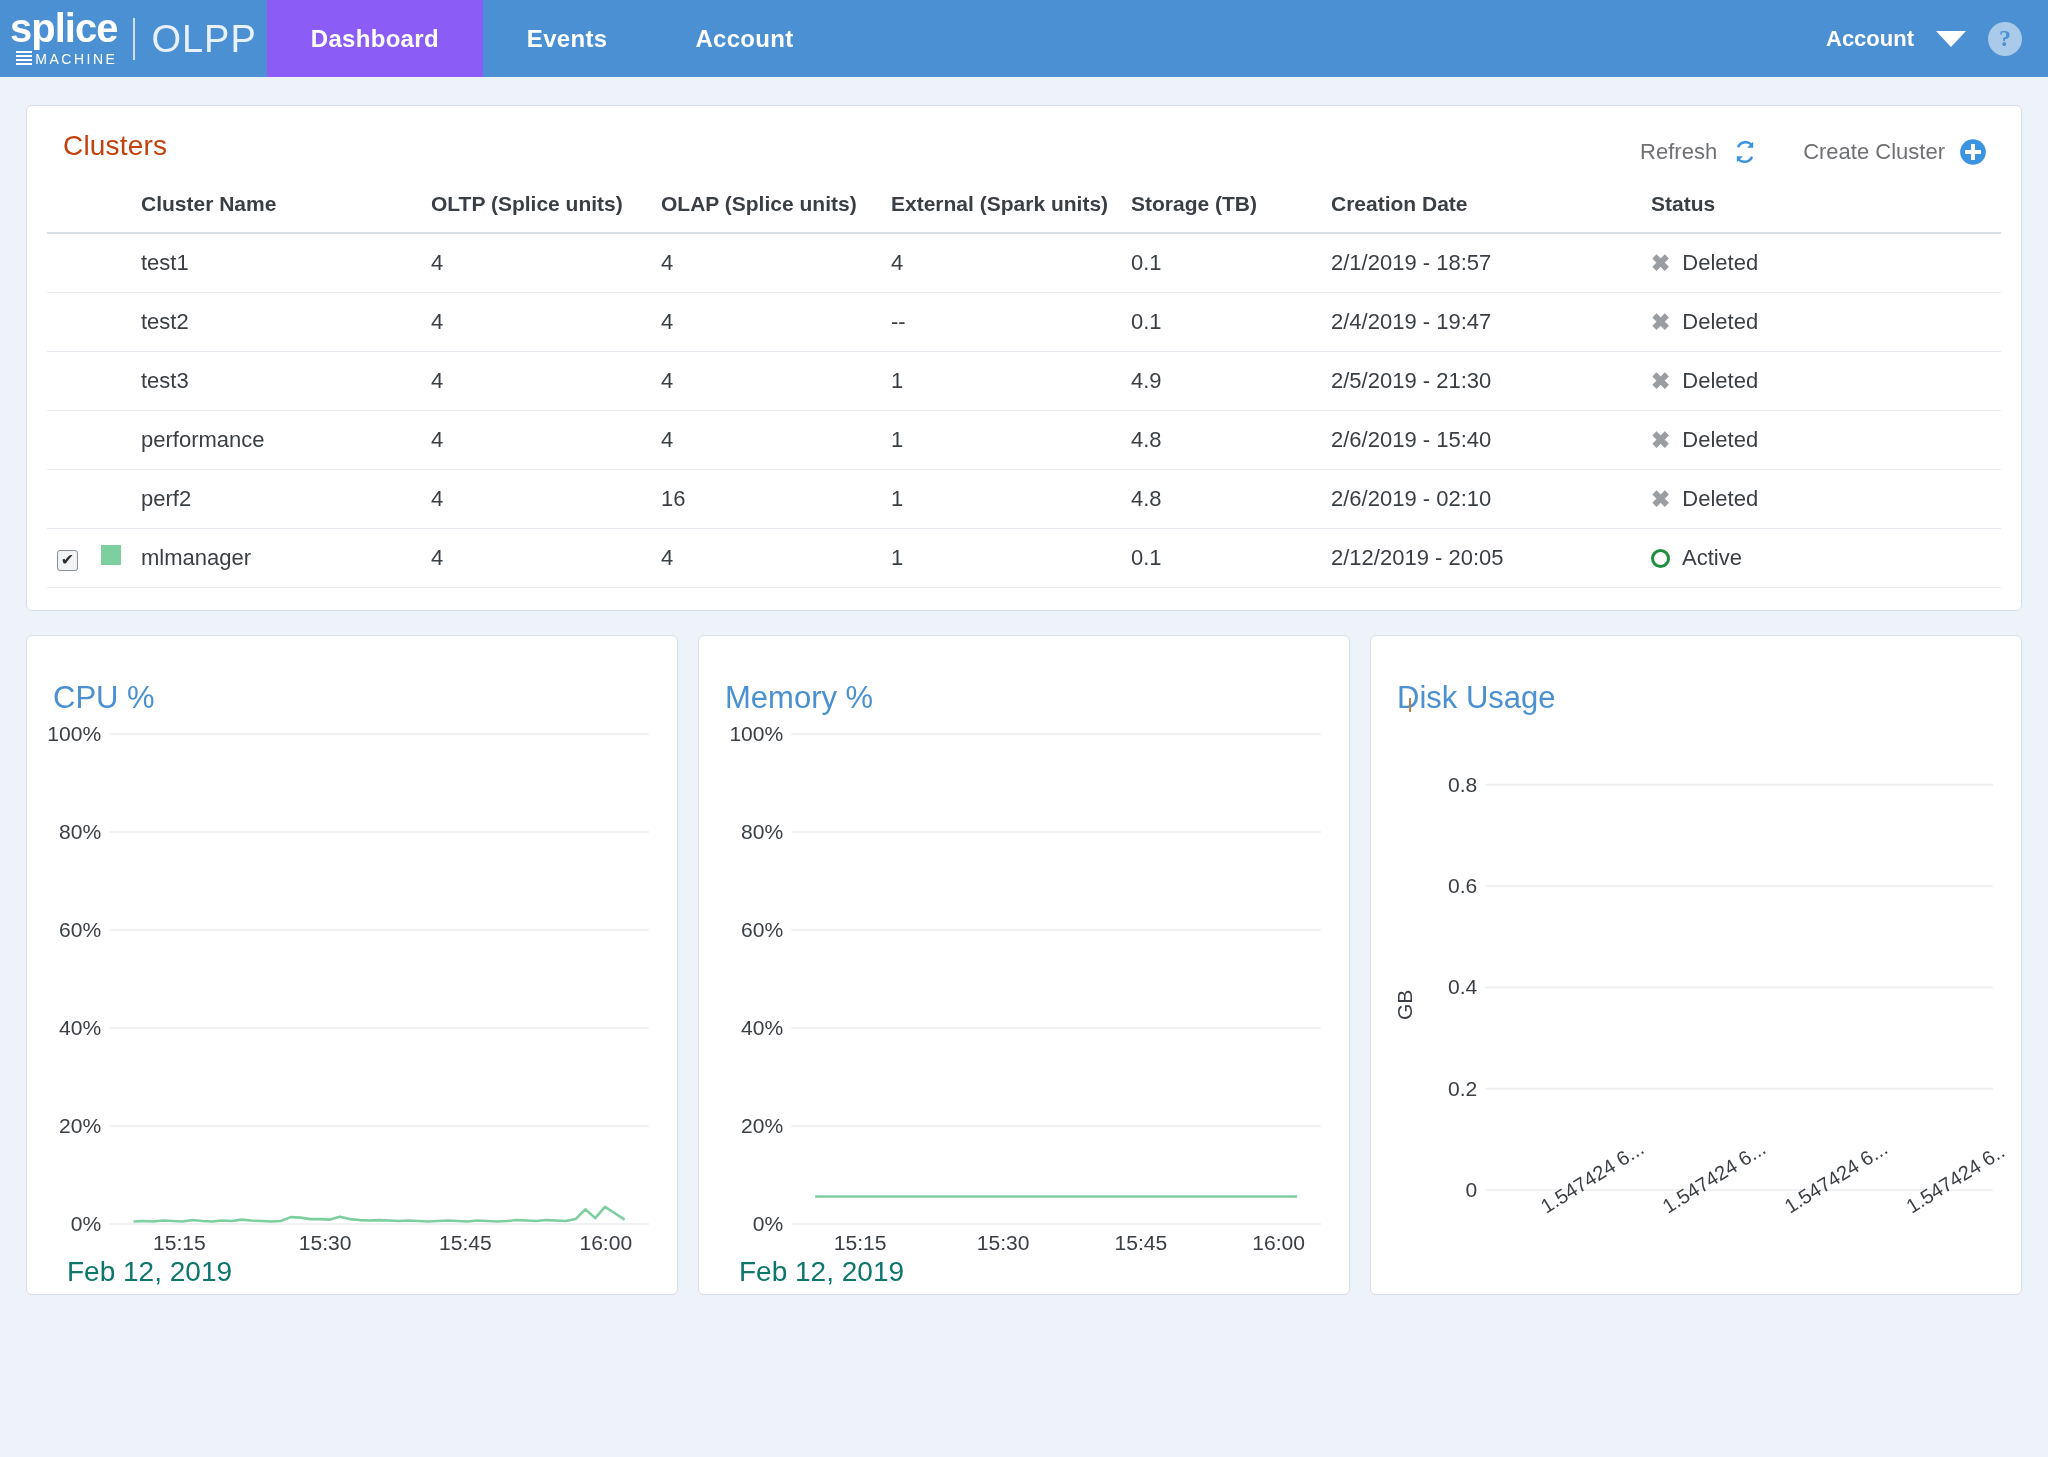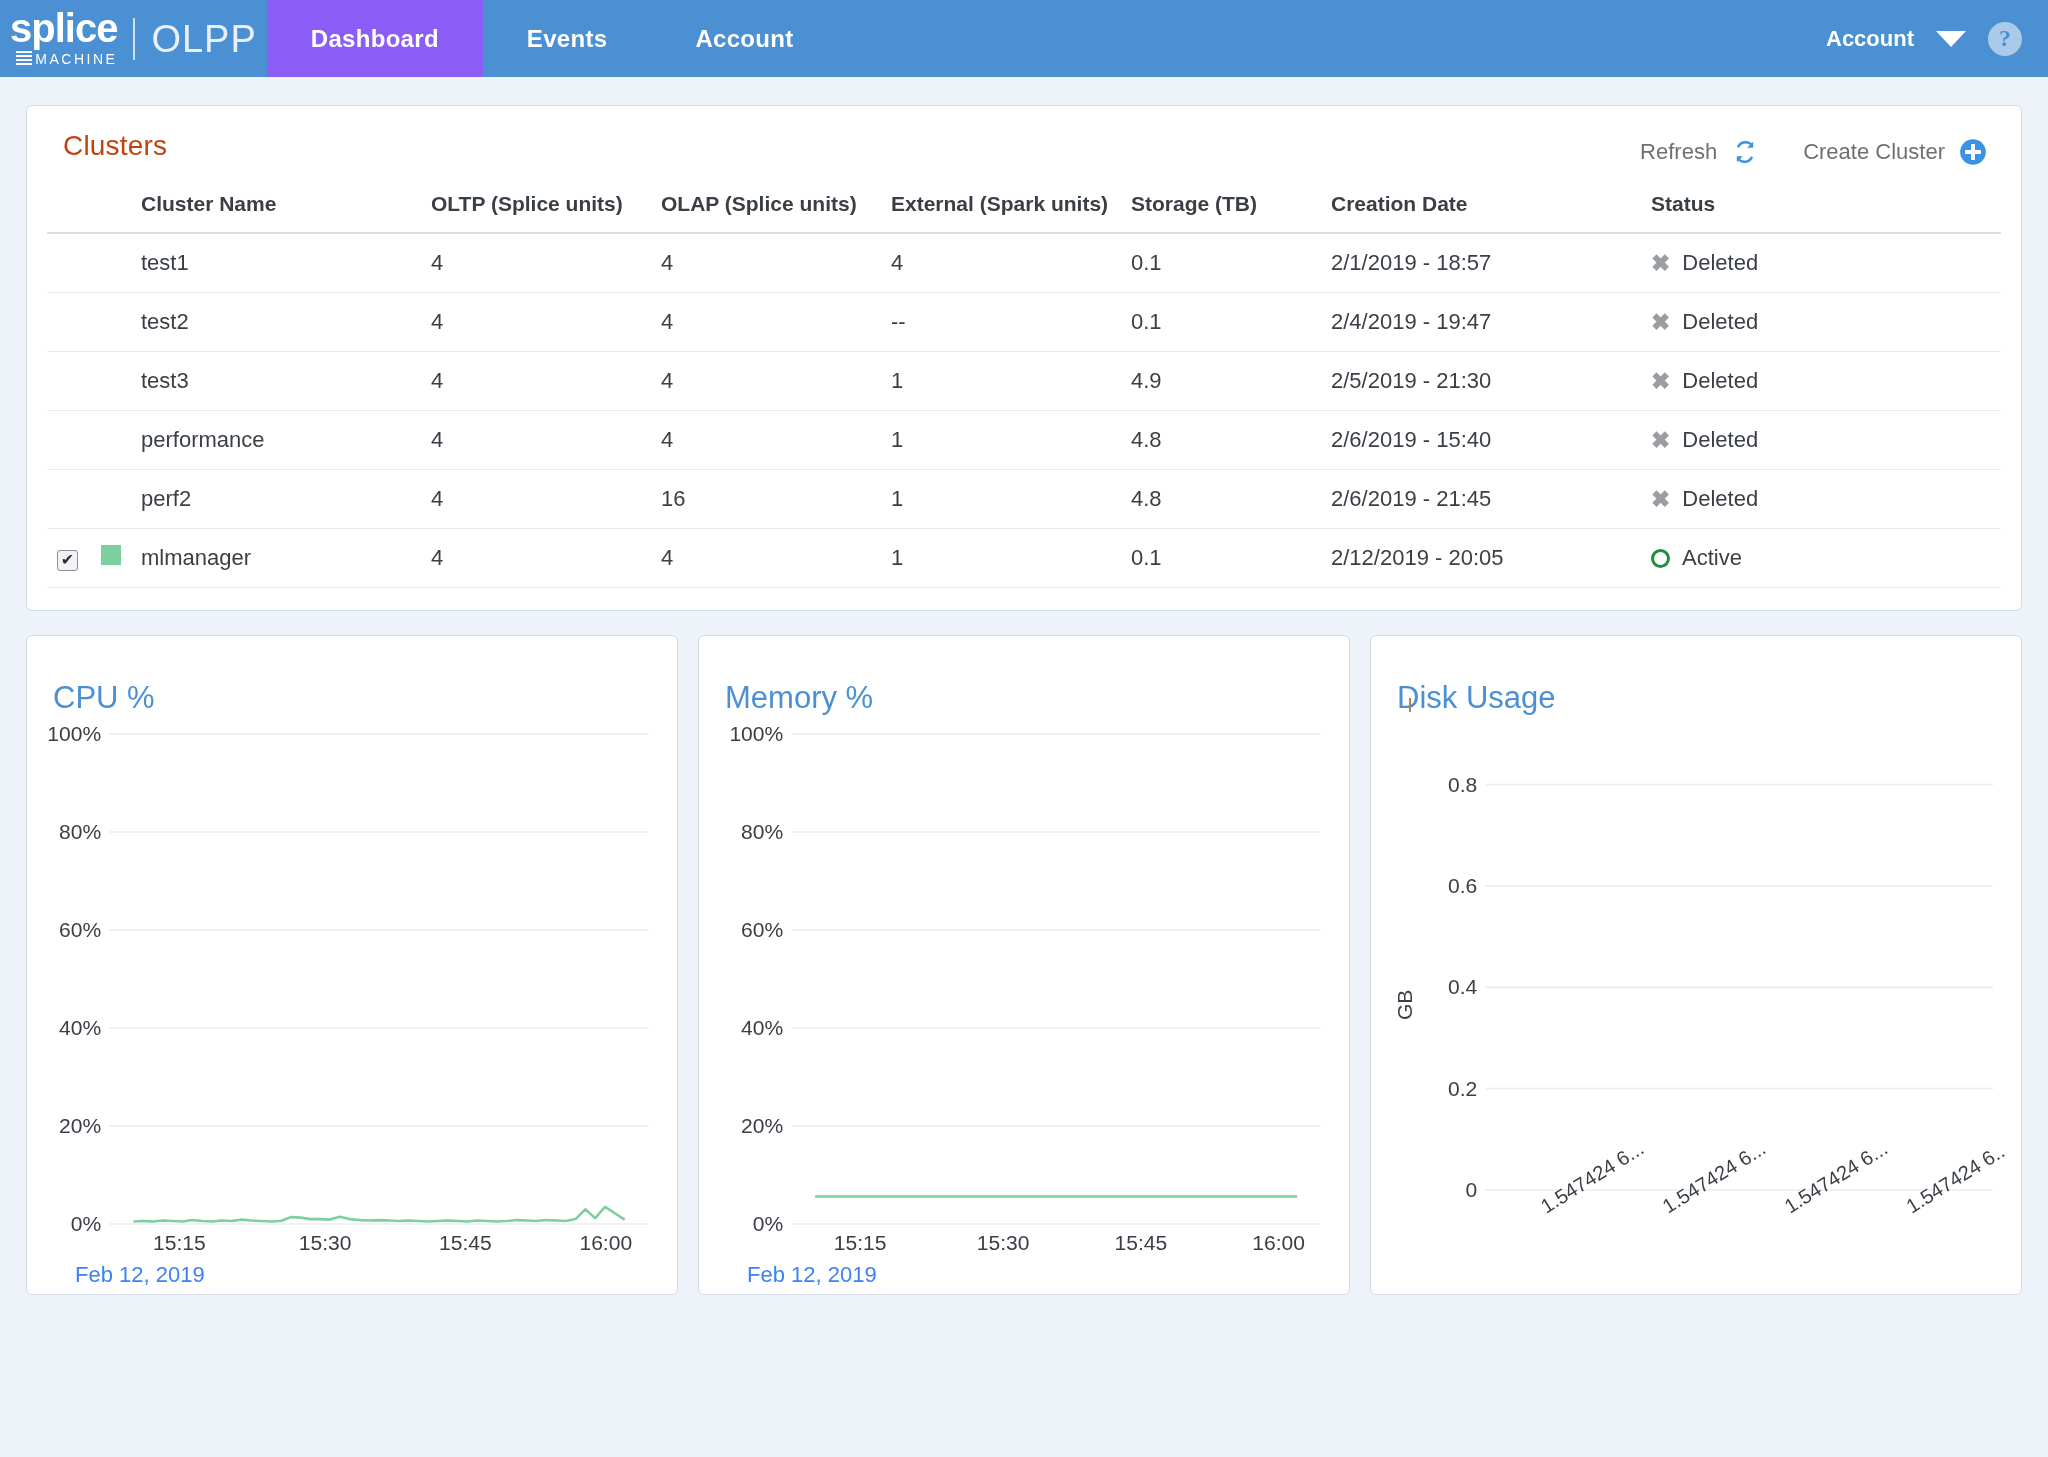--- a/index.html
+++ b/index.html
@@ -155,22 +155,22 @@
     padding-left: 12px; margin-bottom: 4px; margin-top: 28px;
   }
   .plot-wrap { position: relative; height: 560px; }
   .plot-svg { display: block; width: 100%; height: 100%; }
   .ylab-rot {
     position: absolute; left: 8px; top: 300px;
     transform: rotate(-90deg); transform-origin: left top;
     font-size: 21px; color: #3a3f45;
   }
   .xfoot {
-    position: absolute; left: 48px; bottom: 6px;
-    font-size: 22px; color: #3b82f6;
+    position: absolute; left: 40px; bottom: 6px;
+    font-size: 28px; color: #0f766e;
   }
   .tick-txt { font-size: 21px; fill: #3a3f45; font-family: "Liberation Sans", sans-serif; }
   .tick-rot { font-size: 20px; fill: #3a3f45; font-family: "Liberation Sans", sans-serif; }
   .mini-tick { position: absolute; left: 38px; top: 62px; width: 2px; height: 14px; background: #b08050; }
 </style>
 </head>
 <body>
 
 <div class="topnav">
   <div class="brand">
@@ -313,21 +313,21 @@
         </tr>
 
         <tr>
           <td class="col-sel"></td>
           <td class="col-dot"></td>
           <td class="clink">perf2</td>
           <td>4</td>
           <td>16</td>
           <td>1</td>
           <td>4.8</td>
-          <td>2/6/2019 - 21:45</td>
+          <td>2/6/2019 - 02:10</td>
           <td>
             <span class="status-cell">
               <span class="x-ico">✖</span>
               <span>Deleted</span>
             </span>
           </td>
         </tr>
 
         <tr>
           <td class="col-sel">

